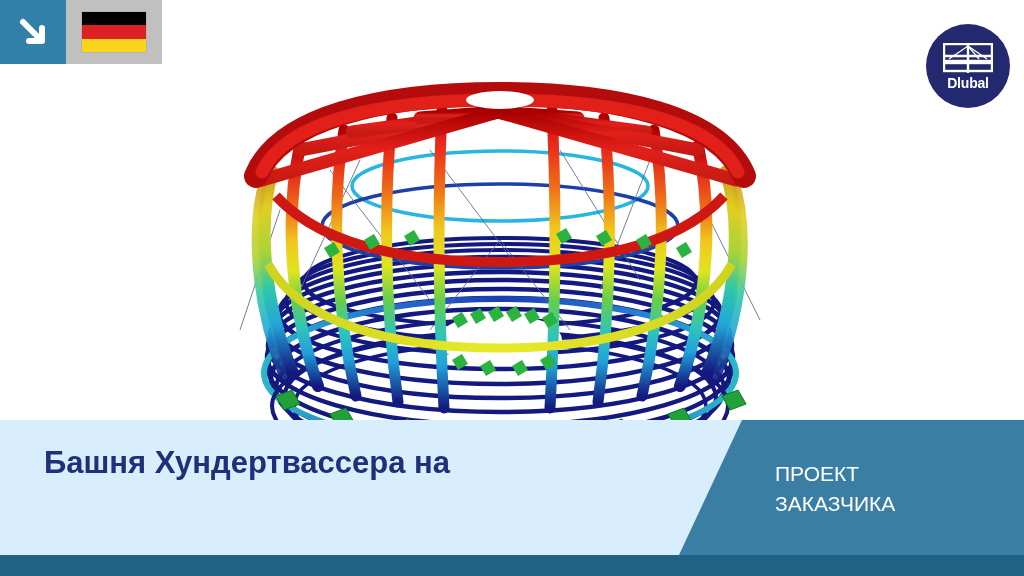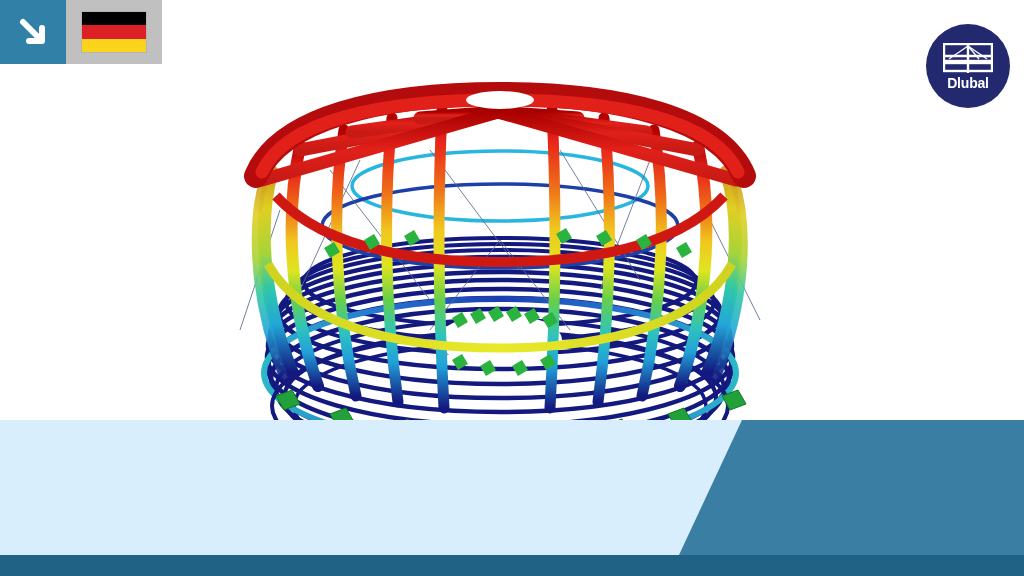--- a/index.html
+++ b/index.html
@@ -309,19 +309,24 @@
       <rect x="1" y="20" width="48" height="8" fill="none" stroke="#ffffff" stroke-width="2.4"></rect>
     </svg>
     <div id="logo-text">Dlubal</div>
   </div>
 
   <div id="banner">
     <div id="banner-light"></div>
     <div id="banner-right"></div>
 
     <div id="banner-title">
+      <span class="line">Башня Хундертвассера на</span>
     </div>
 
+    <div id="banner-tag">
+      <span class="line">ПРОЕКТ</span>
+      <span class="line">ЗАКАЗЧИКА</span>
+    </div>
 
     <div id="banner-strip"></div>
   </div>
 
 </div>
 
 </body></html>

